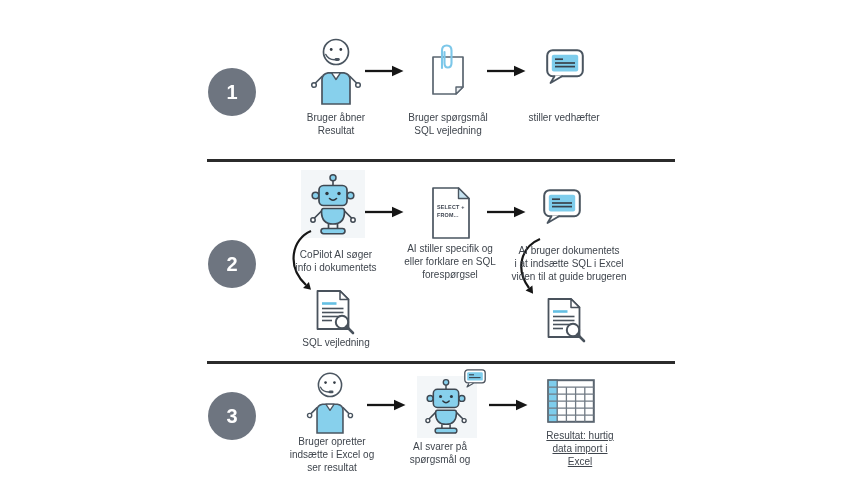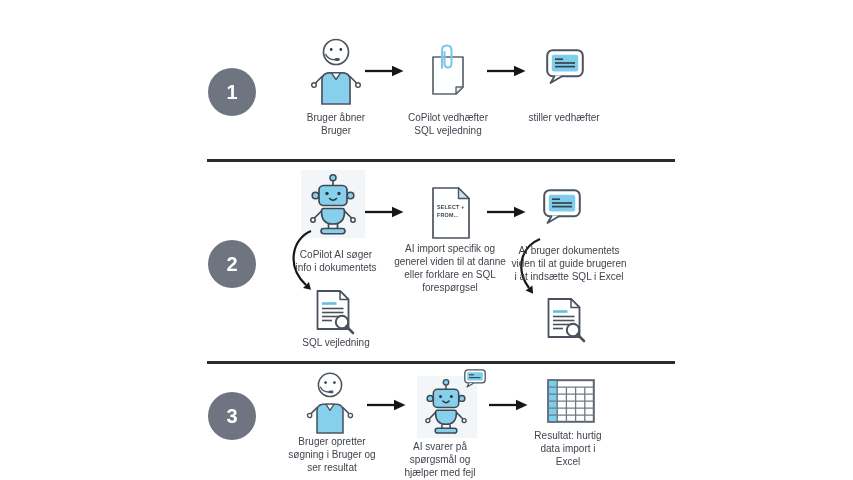--- a/index.html
+++ b/index.html
@@ -66,24 +66,24 @@
     <rect x="5.8" y="5.8" width="26.4" height="16.8" rx="2" fill="#7ecdec"></rect>
     <line x1="9" y1="10.2" x2="17" y2="10.2" stroke="#39414b" stroke-width="1.7"></line>
     <line x1="9" y1="14" x2="29" y2="14" stroke="#39414b" stroke-width="1.7"></line>
     <line x1="9" y1="17.6" x2="29" y2="17.6" stroke="#39414b" stroke-width="1.7"></line>
     <path d="M8.5 26.4 L4.5 34 L16 26.4 Z" fill="#fff"></path>
     <path d="M8.5 27.2 L4.5 34 L16 27.2" fill="none" stroke="#4a5560" stroke-width="1.8" stroke-linejoin="round" stroke-linecap="round"></path>
   </svg>
 
   <div class="abs label" style="left:336px;top:112px;">
     <div>Bruger åbner</div>
-    <div>Bruger</div>
+    <div>Resultat</div>
   </div>
   <div class="abs label" style="left:448px;top:112px;">
-    <div>CoPilot vedhæfter</div>
+    <div>Bruger spørgsmål</div>
     <div>SQL vejledning</div>
   </div>
   <div class="abs label" style="left:564px;top:112px;">
     <div>stiller vedhæfter</div>
   </div>
 
   <div class="abs sep" style="left:207px;top:159px;width:468px;"></div>
 
   <div class="abs badge" style="left:208px;top:240px;">
     <span>2</span>
@@ -157,35 +157,34 @@
     <line x1="7" y1="31.5" x2="17" y2="31.5" stroke="#49525c" stroke-width="1.6"></line>
     <circle cx="27" cy="33" r="6.2" fill="#fff" stroke="#49525c" stroke-width="2"></circle>
     <line x1="31.5" y1="37.5" x2="38" y2="44" stroke="#49525c" stroke-width="2.6" stroke-linecap="round"></line>
   </svg>
 
   <div class="abs label" style="left:336px;top:337px;">
     <div>SQL vejledning</div>
   </div>
 
   <div class="abs label" style="left:450px;top:243px;">
-    <div>AI import specifik og</div>
-    <div>generel viden til at danne</div>
+    <div>AI stiller specifik og</div>
     <div>eller forklare en SQL</div>
     <div>forespørgsel</div>
   </div>
 
   <svg class="abs" style="left:512px;top:236px;" width="44" height="68" viewBox="0 0 44 68">
     <path d="M28 3 C 9 11, 3 33, 17 52" fill="none" stroke="#161616" stroke-width="2.2"></path>
     <polygon points="21.1,57.7 13.6,54.4 20.4,49.6" fill="#161616"></polygon>
   </svg>
 
   <div class="abs label" style="left:569px;top:245px;text-align:center;">
     <div>AI bruger dokumentets</div>
+    <div>i at indsætte SQL i Excel</div>
     <div>viden til at guide brugeren</div>
-    <div>i at indsætte SQL i Excel</div>
   </div>
 
   <svg class="abs" style="left:546px;top:297px;" width="42" height="46" viewBox="0 0 42 46">
     <path d="M2.5 2 H25 L33.5 10.5 V40 H2.5 Z" fill="#fff" stroke="#49525c" stroke-width="1.8" stroke-linejoin="round"></path>
     <path d="M25 2 V10.5 H33.5 Z" fill="#fff" stroke="#49525c" stroke-width="1.5" stroke-linejoin="round"></path>
     <line x1="7" y1="14.5" x2="21.5" y2="14.5" stroke="#64bfe3" stroke-width="2.6"></line>
     <line x1="7" y1="19.5" x2="28.5" y2="19.5" stroke="#49525c" stroke-width="1.6"></line>
     <line x1="7" y1="23.5" x2="28.5" y2="23.5" stroke="#49525c" stroke-width="1.6"></line>
     <line x1="7" y1="27.5" x2="28.5" y2="27.5" stroke="#49525c" stroke-width="1.6"></line>
     <line x1="7" y1="31.5" x2="17" y2="31.5" stroke="#49525c" stroke-width="1.6"></line>
@@ -260,27 +259,26 @@
     <line x1="1.2" y1="22.2" x2="46.8" y2="22.2" stroke="#707a84" stroke-width="1.3"></line>
     <line x1="1.2" y1="29.2" x2="46.8" y2="29.2" stroke="#707a84" stroke-width="1.3"></line>
     <line x1="1.2" y1="36.2" x2="46.8" y2="36.2" stroke="#707a84" stroke-width="1.3"></line>
     <line x1="19.4" y1="8.2" x2="19.4" y2="42.8" stroke="#707a84" stroke-width="1.3"></line>
     <line x1="28.6" y1="8.2" x2="28.6" y2="42.8" stroke="#707a84" stroke-width="1.3"></line>
     <line x1="37.8" y1="8.2" x2="37.8" y2="42.8" stroke="#707a84" stroke-width="1.3"></line>
   </svg>
 
   <div class="abs label" style="left:332px;top:436px;">
     <div>Bruger opretter</div>
-    <div>søgning i Bruger og</div>
+    <div>indsætte i Excel og</div>
     <div>ser resultat</div>
   </div>
   <div class="abs label" style="left:440px;top:441px;">
     <div>AI svarer på</div>
     <div>spørgsmål og</div>
-    <div>hjælper med fejl</div>
-  </div>
-  <div class="abs label" style="left:568px;top:430px;">
+  </div>
+  <div class="abs label" style="left:580px;top:430px;text-decoration:underline;">
     <div>Resultat: hurtig</div>
     <div>data import i</div>
     <div>Excel</div>
   </div>
 
 </div>
 
 </body></html>

